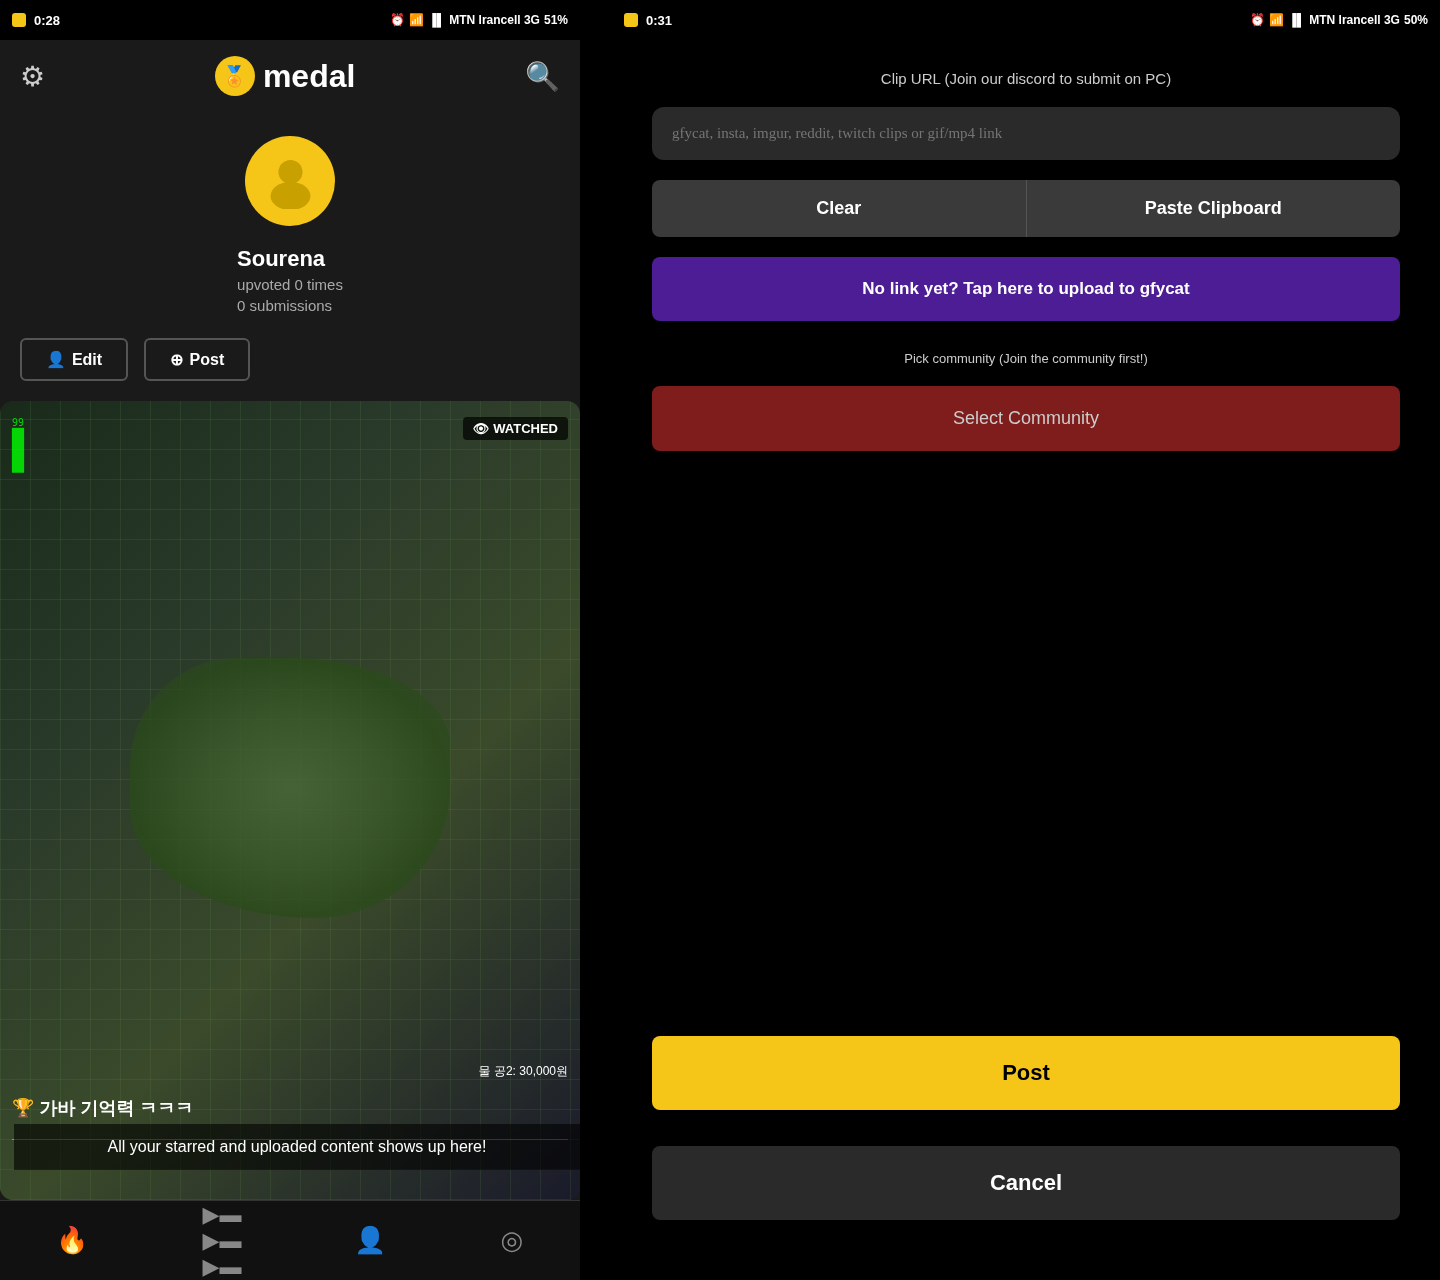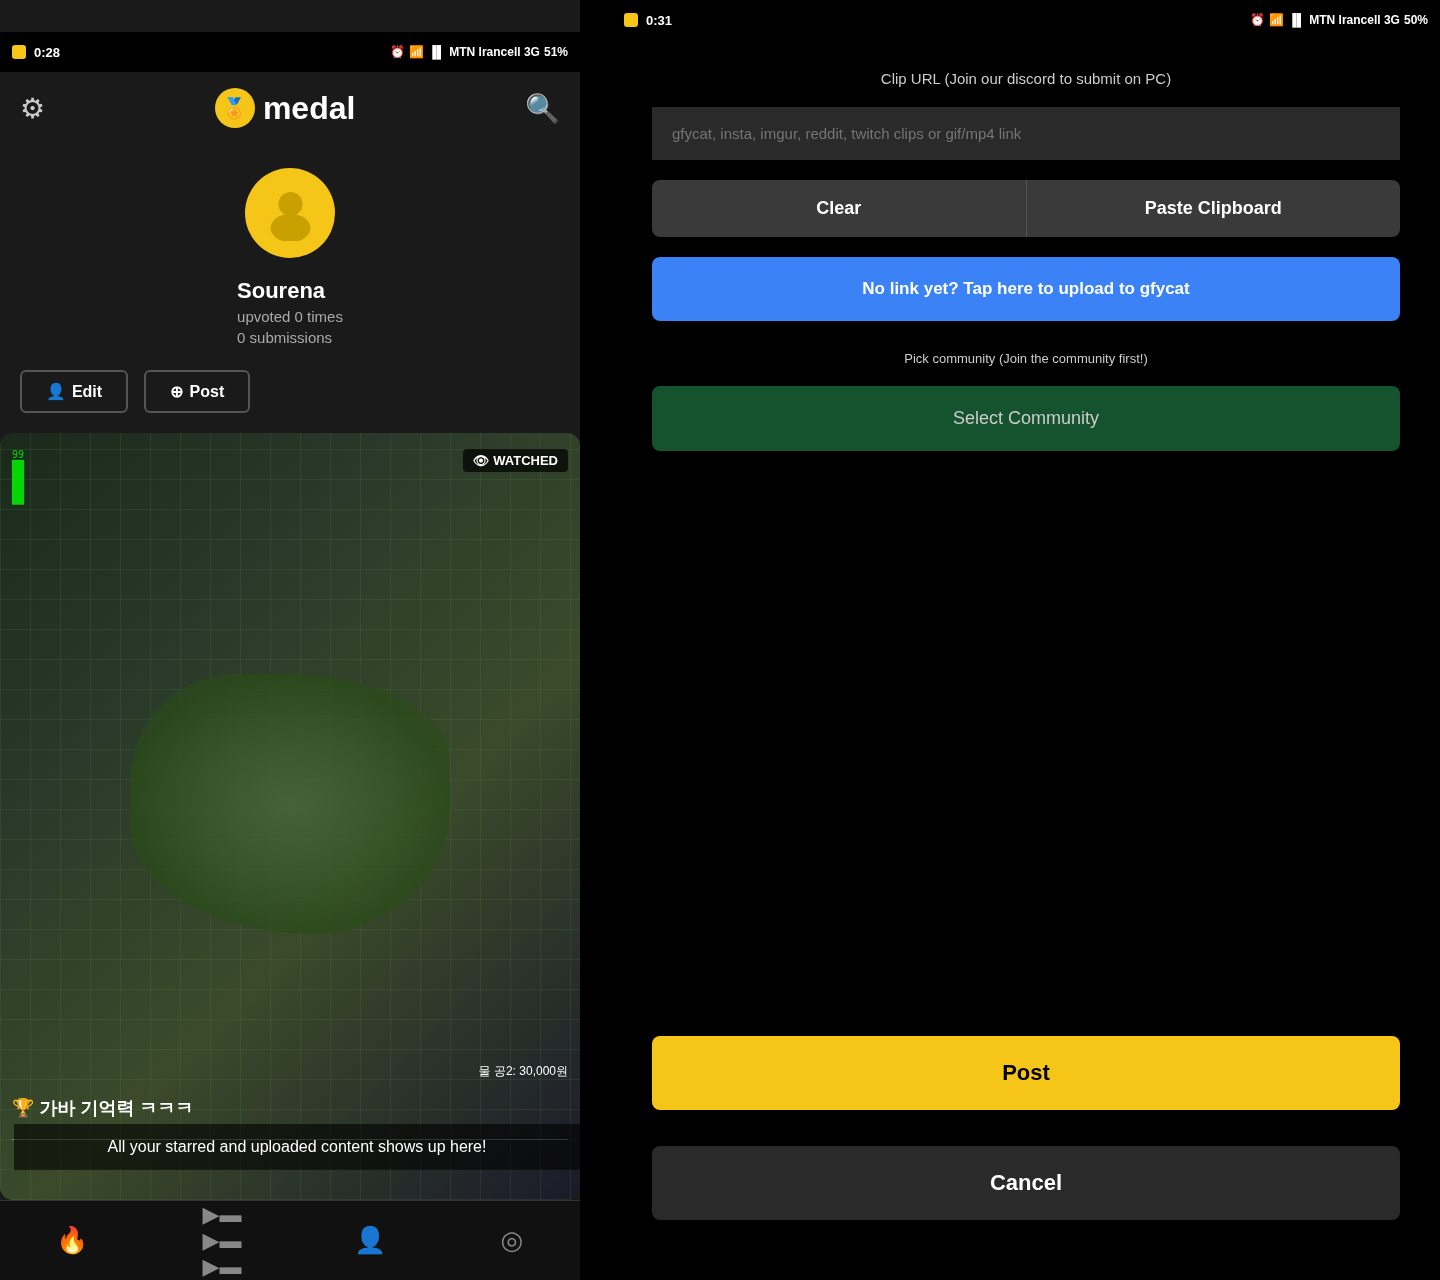--- a/index.html
+++ b/index.html
@@ -25,21 +25,20 @@
     .status-bar {
       height: 40px;
       background: #000;
       display: flex;
       align-items: center;
       justify-content: space-between;
       padding: 0 12px;
       font-size: 13px;
       color: #fff;
       font-weight: 600;
-      margin-top: 32px;
     }
     .status-bar .right-icons { display: flex; align-items: center; gap: 4px; font-size: 12px; }
     .status-bar .yellow-dot {
       width: 14px; height: 14px; background: #f5c518; border-radius: 3px;
       display: inline-block; margin-right: 4px;
     }
 
     .top-nav {
       background: #1a1a1a;
       padding: 16px 20px;
@@ -217,26 +216,27 @@
     .section-label {
       font-size: 15px;
       color: #ccc;
       text-align: center;
       font-weight: 500;
     }
 
     .url-input-box {
       background: #2a2a2a;
       border: none;
-      border-radius: 0;
+      border-radius: 12px;
       padding: 18px 20px;
       color: #fca5a5;
       font-size: 15px;
       width: 100%;
       outline: none;
+      font-family: Liberation Serif, serif;
     }
 
     .btn-row {
       display: flex;
       gap: 0;
       border-radius: 8px;
       overflow: hidden;
     }
     .btn-clear {
       flex: 1;
@@ -254,42 +254,42 @@
       padding: 18px;
       background: #3a3a3a;
       border: none;
       color: #fff;
       font-size: 18px;
       font-weight: 700;
       cursor: pointer;
     }
 
     .btn-upload {
-      background: #3b82f6;
+      background: #4c1d95;
       border: none;
       border-radius: 8px;
       padding: 22px;
       color: #fff;
       font-size: 17px;
       font-weight: 600;
       cursor: pointer;
       width: 100%;
       text-align: center;
     }
 
     .community-label {
       font-size: 13px;
       color: #ccc;
       text-align: center;
       font-weight: 400;
       margin-top: 10px;
     }
 
     .btn-community {
-      background: #14532d;
+      background: #7f1d1d;
       border: none;
       border-radius: 8px;
       padding: 22px;
       color: #ccc;
       font-size: 18px;
       font-weight: 500;
       cursor: pointer;
       width: 100%;
     }
 

